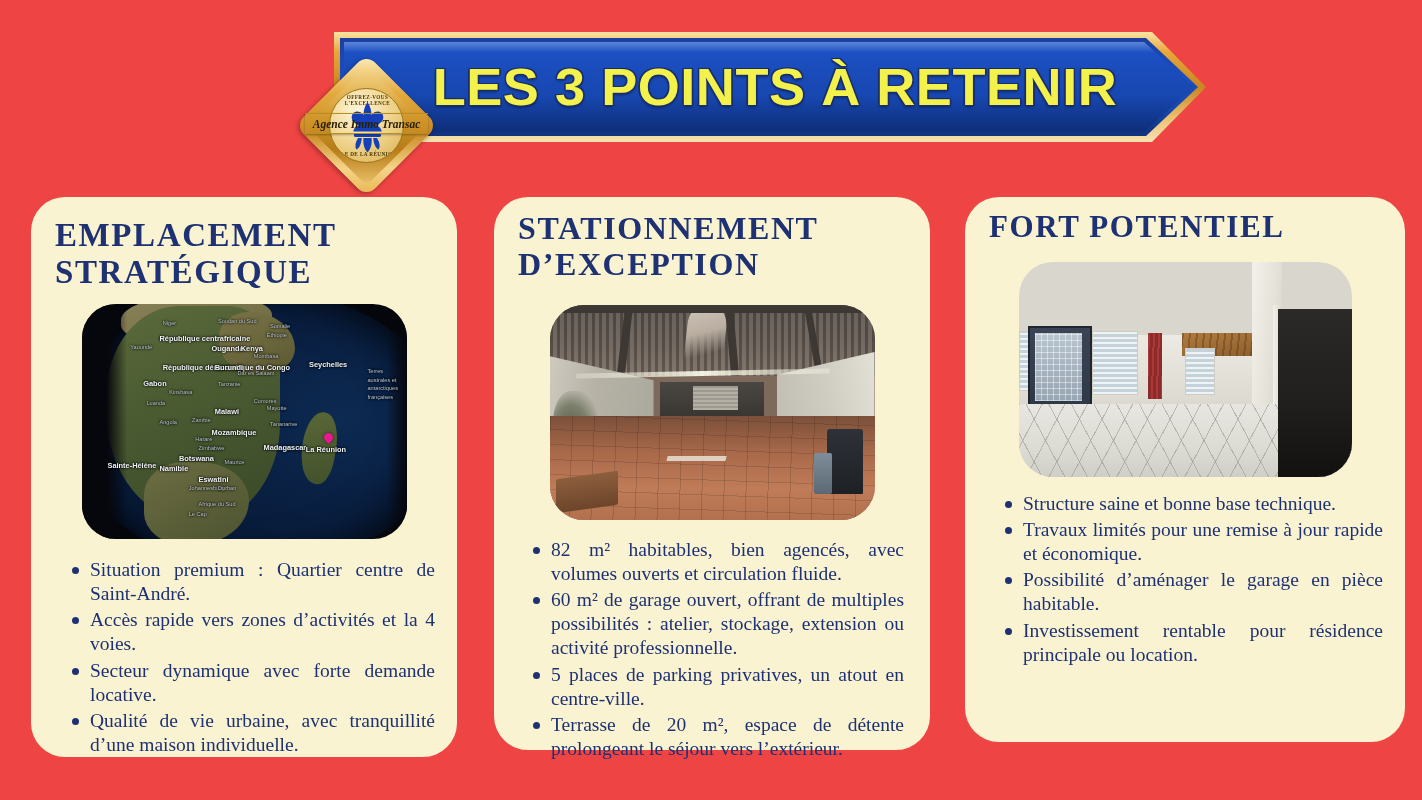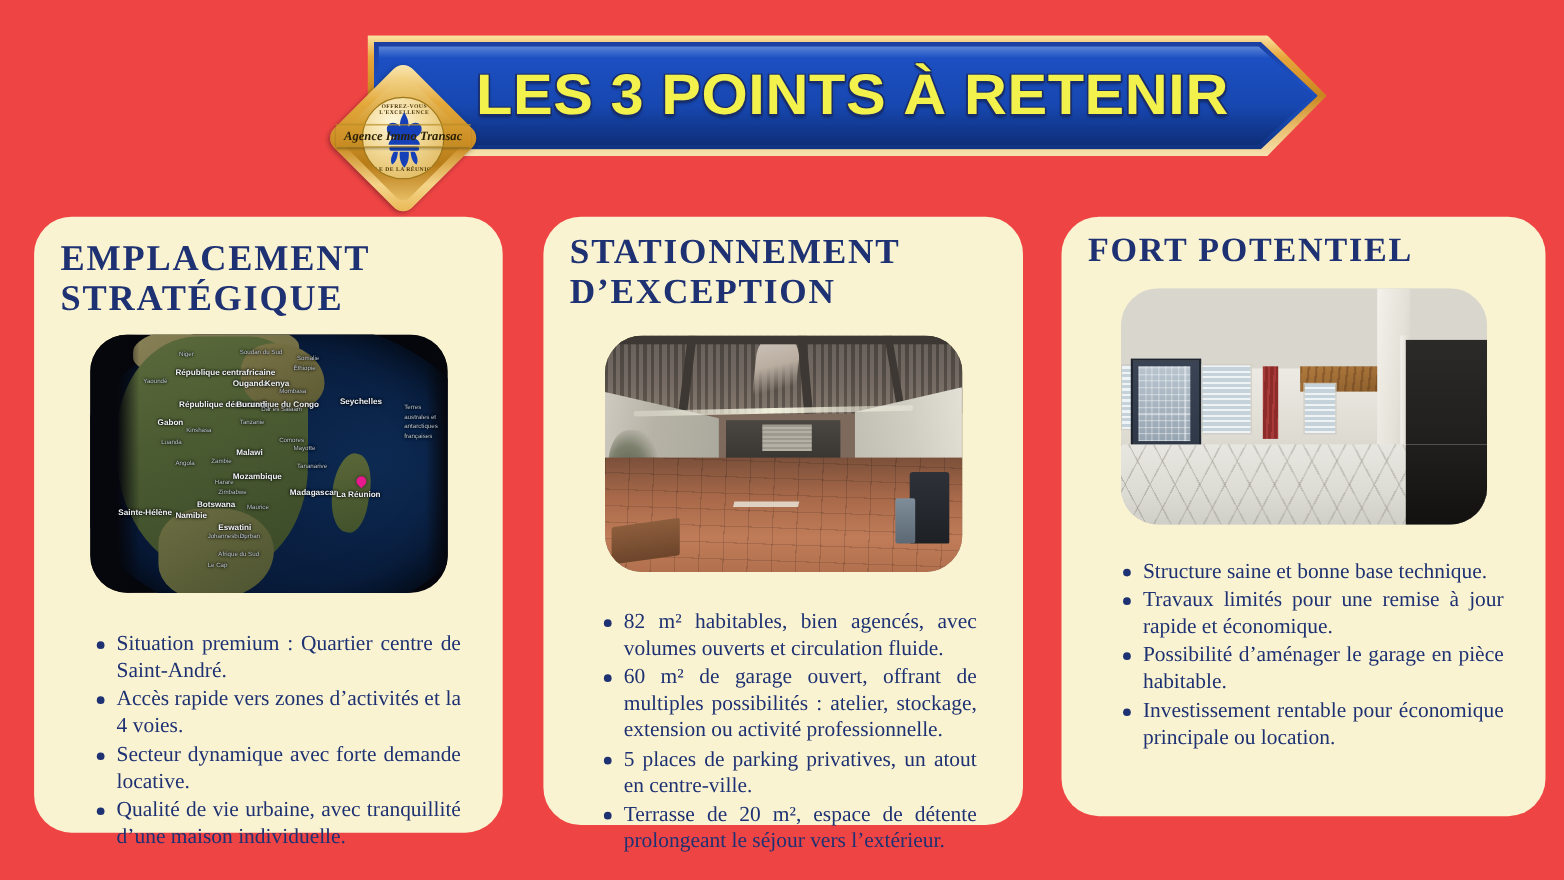--- a/index.html
+++ b/index.html
@@ -127,21 +127,21 @@
     margin:0 auto;
   }
   #card-0 .card-photo { width:325px; height:235px; margin-top:13px; }
   #card-1 .card-photo { width:325px; height:215px; margin-top:22px; }
   #card-2 .card-photo { width:333px; height:215px; margin-top:17px; }
 
   .bullets {
     list-style:none;
     color:#1D3173;
     font-family:"Liberation Serif", serif;
-    margin:16px;
+    margin:0;
   }
   .bullets li {
     position:relative;
     padding-left:25px;
     margin-bottom:2px;
     text-align:justify;
   }
   .bullets li::before {
     content:"";
     position:absolute; left:7px; top:9px;
@@ -499,18 +499,18 @@
           <div class="r-door-dark"></div>
           <div class="r-floor"></div>
           <div class="r-floor-dark"></div>
         </div>
       </div>
 
       <ul class="bullets">
         <li>Structure saine et bonne base technique.</li>
         <li>Travaux limités pour une remise à jour rapide et économique.</li>
         <li>Possibilité d’aménager le garage en pièce habitable.</li>
-        <li>Investissement rentable pour économique principale ou location.</li>
+        <li>Investissement rentable pour résidence principale ou location.</li>
       </ul>
     </div>
 
   </div>
 </div>
 
 </body></html>

